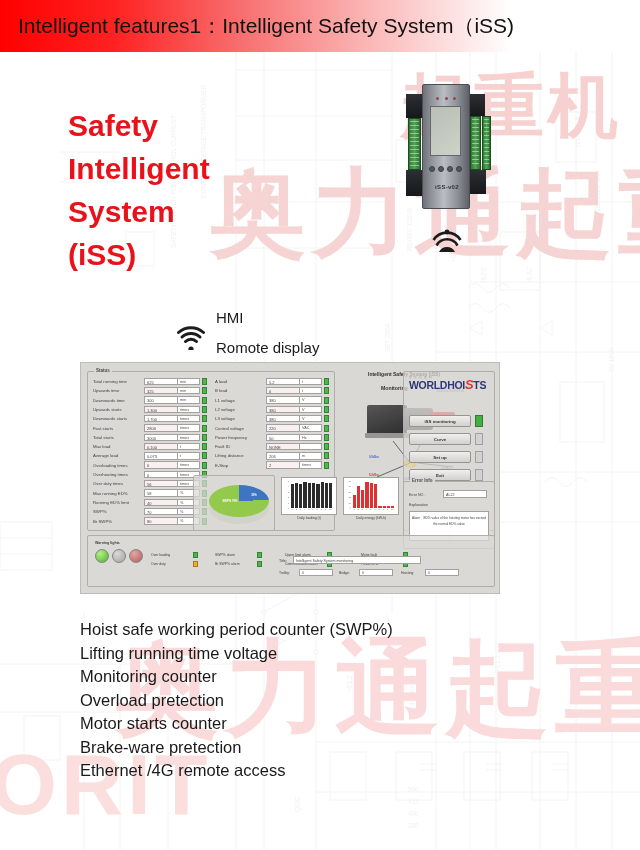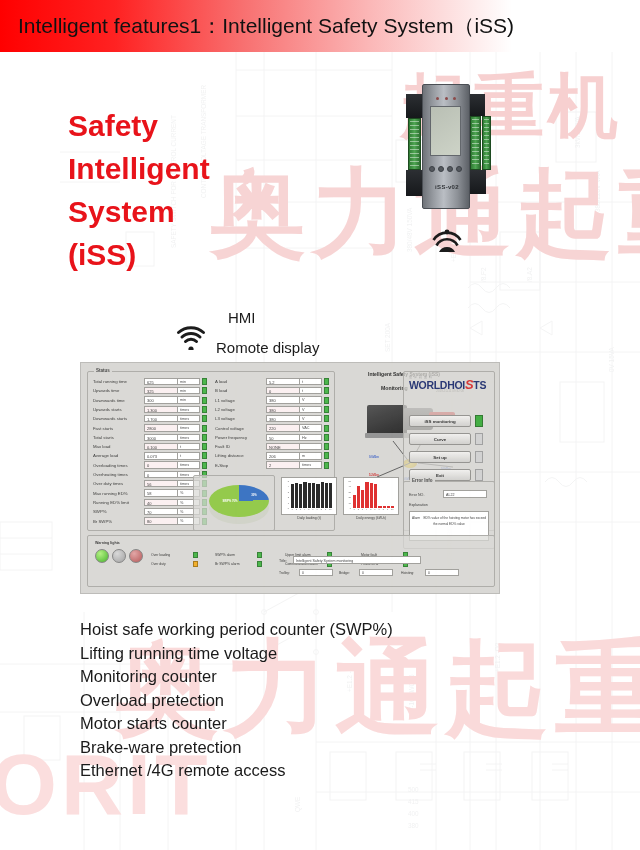--- a/index.html
+++ b/index.html
@@ -150,21 +150,21 @@
     width: 30px; height: 24px;
   }
 
   
   .hmi-lbl {
     position: absolute;
     font-size: 15px;
     color: #1b1b1b;
     white-space: nowrap;
   }
-  .hmi-lbl.l1 { left: 216px; top: 309px; margin-left: 12px; }
+  .hmi-lbl.l1 { left: 216px; top: 309px; }
   .hmi-lbl.l2 { left: 216px; top: 339px; }
 
   
   .hmi-panel {
     position: absolute; left: 80px; top: 362px;
     width: 420px; height: 232px;
     background: #d7d6d2;
     border: 1px solid #b9b8b4;
     opacity: 0.93;
   }

